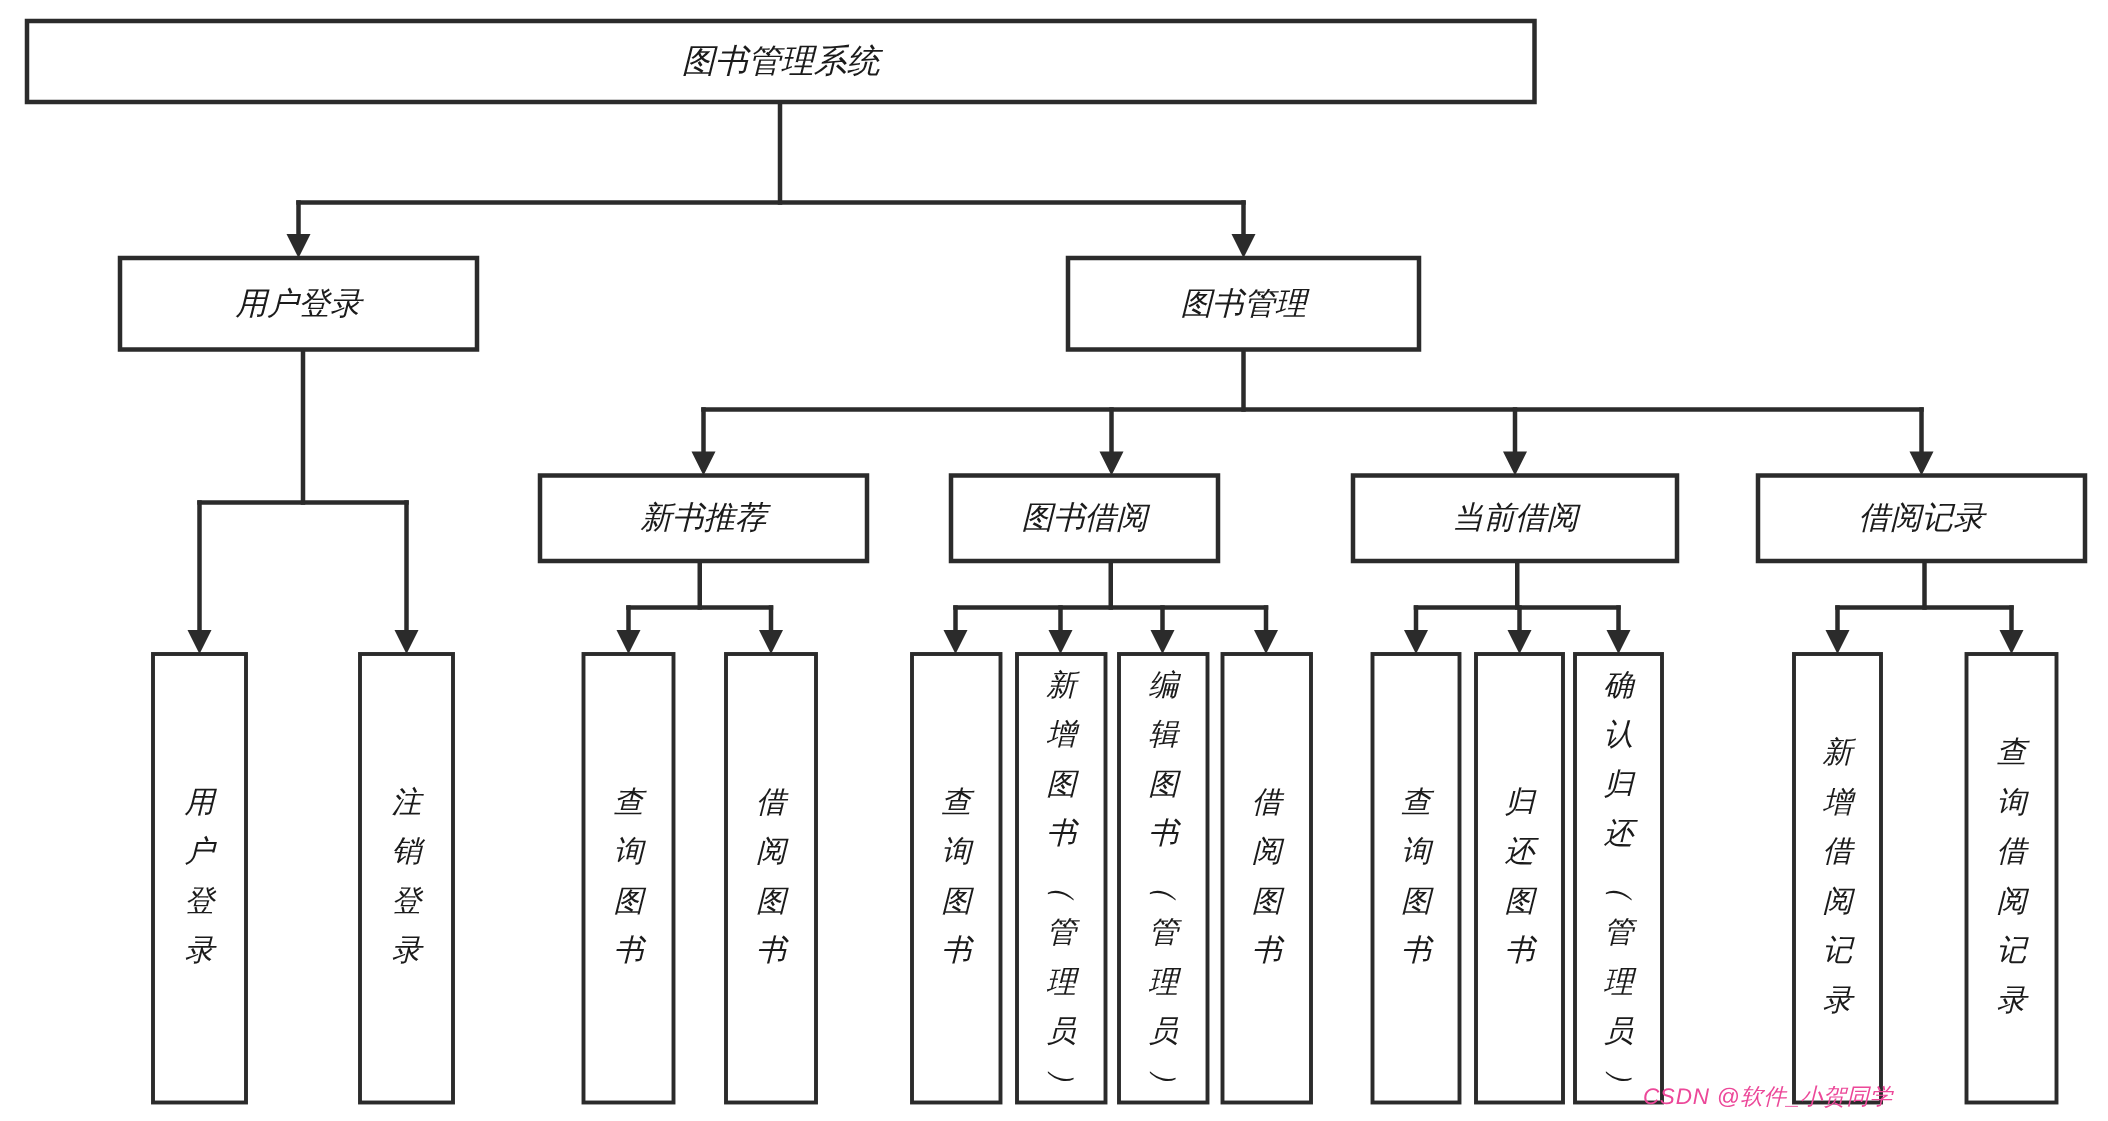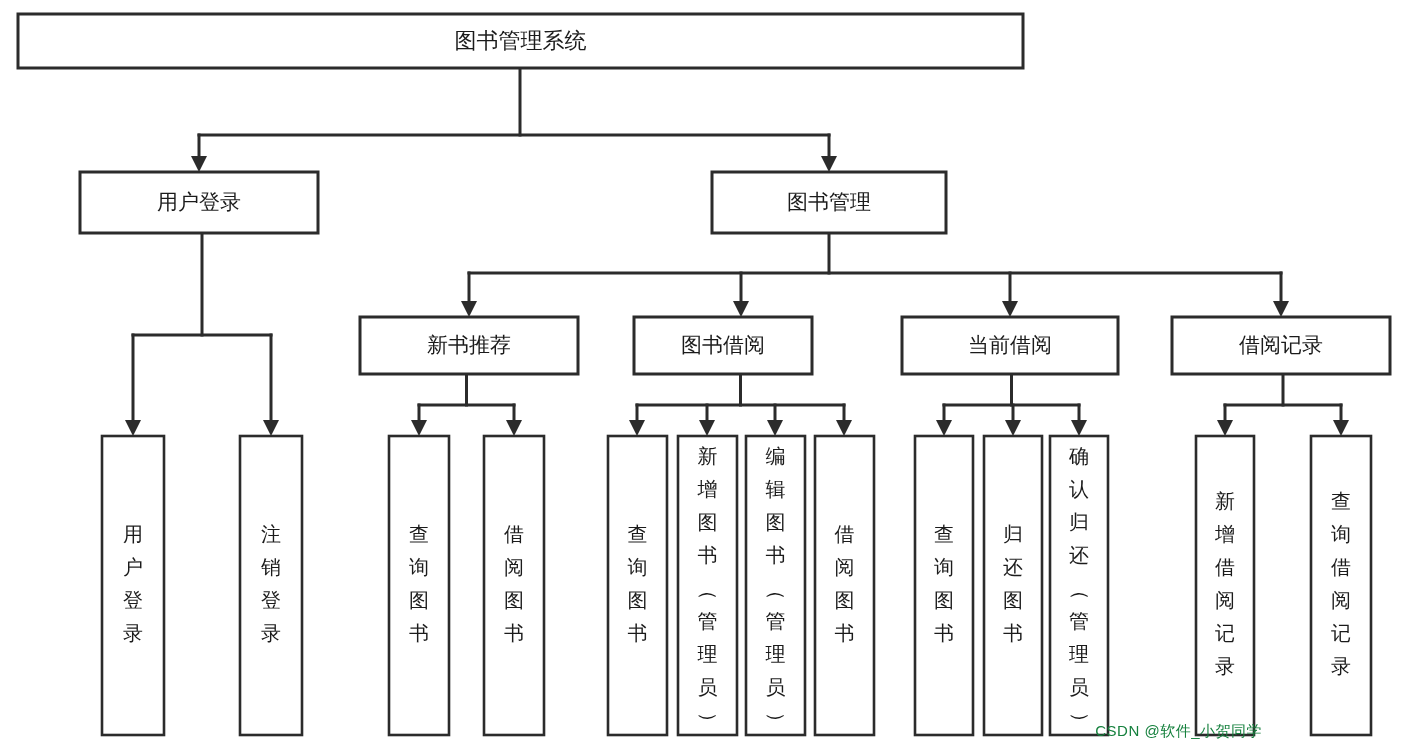--- a/index.html
+++ b/index.html
@@ -13,20 +13,21 @@
     font-family: "Liberation Sans", "DejaVu Sans", sans-serif;
     overflow: hidden;
     position: relative;
   }
   #diagram-root {
     position: absolute;
     left: 0;
     top: 0;
     width: 1274px;
     height: 747px;
+    font-style: italic;
   }
   svg.tree {
     display: block;
     width: 1405px;
     height: 747px;
   }
   .node-rect {
     fill: #ffffff;
     stroke: #2b2b2b;
     stroke-width: 3;
@@ -60,21 +61,21 @@
     font-size: 20px;
     text-anchor: middle;
     dominant-baseline: middle;
   }
   .watermark {
     position: absolute;
     right: 12px;
     bottom: 6px;
     font-family: "Liberation Sans", "DejaVu Sans", sans-serif;
     font-size: 15px;
-    color: #15803d;
+    color: #ec4899;
     letter-spacing: 0.5px;
     white-space: nowrap;
     user-select: none;
   }
 </style>
 </head>
 <body>
 
 <div id="diagram-root">
   <svg class="tree" viewBox="0 0 1405 747">

